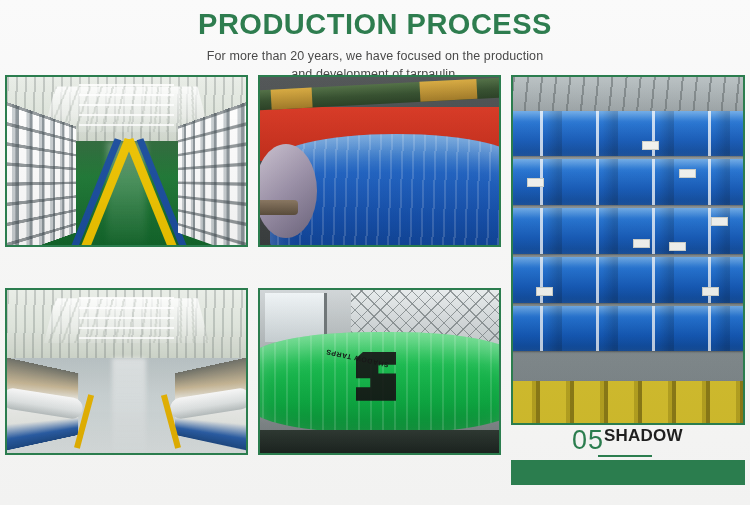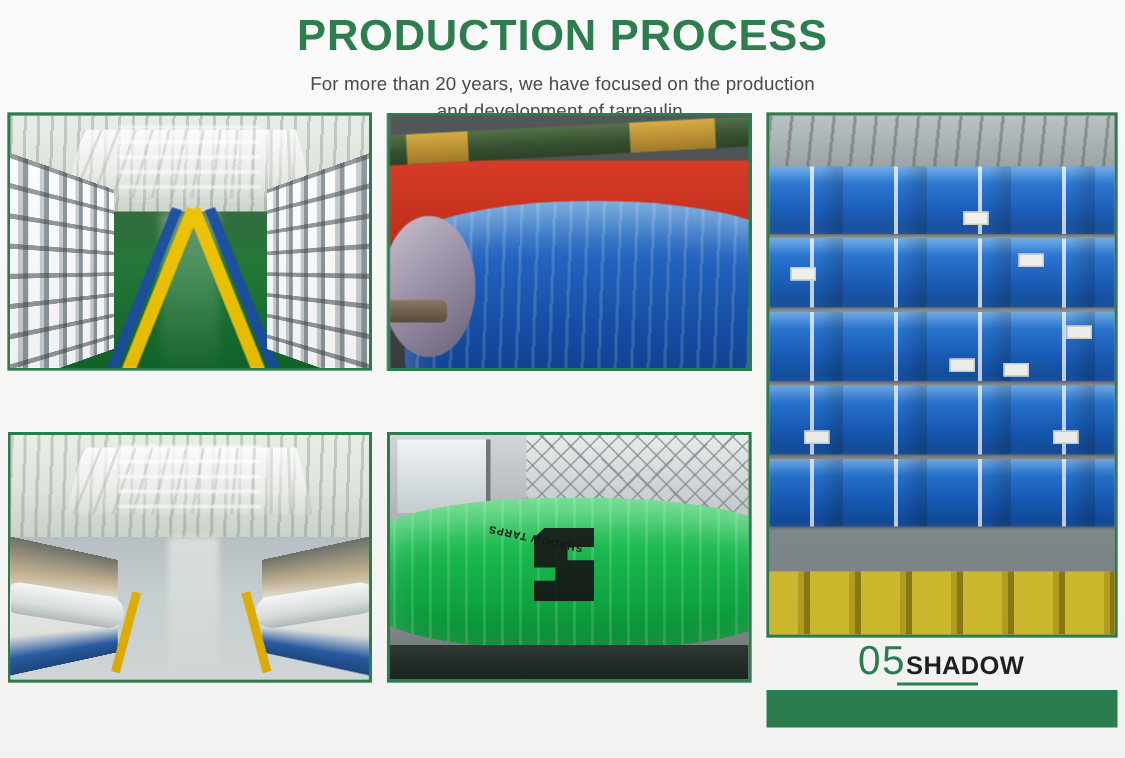--- a/index.html
+++ b/index.html
@@ -35,21 +35,21 @@
 
   
   .caption {
     position:absolute; display:flex; align-items:center;
     background:transparent; white-space:nowrap;
   }
   .cap-num {
     font-size:27px; color:#2b7d4e; font-weight:400;
     letter-spacing:1px; line-height:1;
   }
-  .cap-wrap { position:relative; display:flex; align-items:flex-end; }
+  .cap-wrap { position:relative; display:flex; }
   .cap-text {
     font-size:17px; font-weight:700; color:#1f1f1f;
     line-height:1; padding-bottom:2px; letter-spacing:.2px;
   }
   .cap-underline {
     position:absolute; left:26px; bottom:-3px; height:2px;
     background:#2b7d4e;
   }
   .green-bar { position:absolute; background:#2b7d4e; }
 

